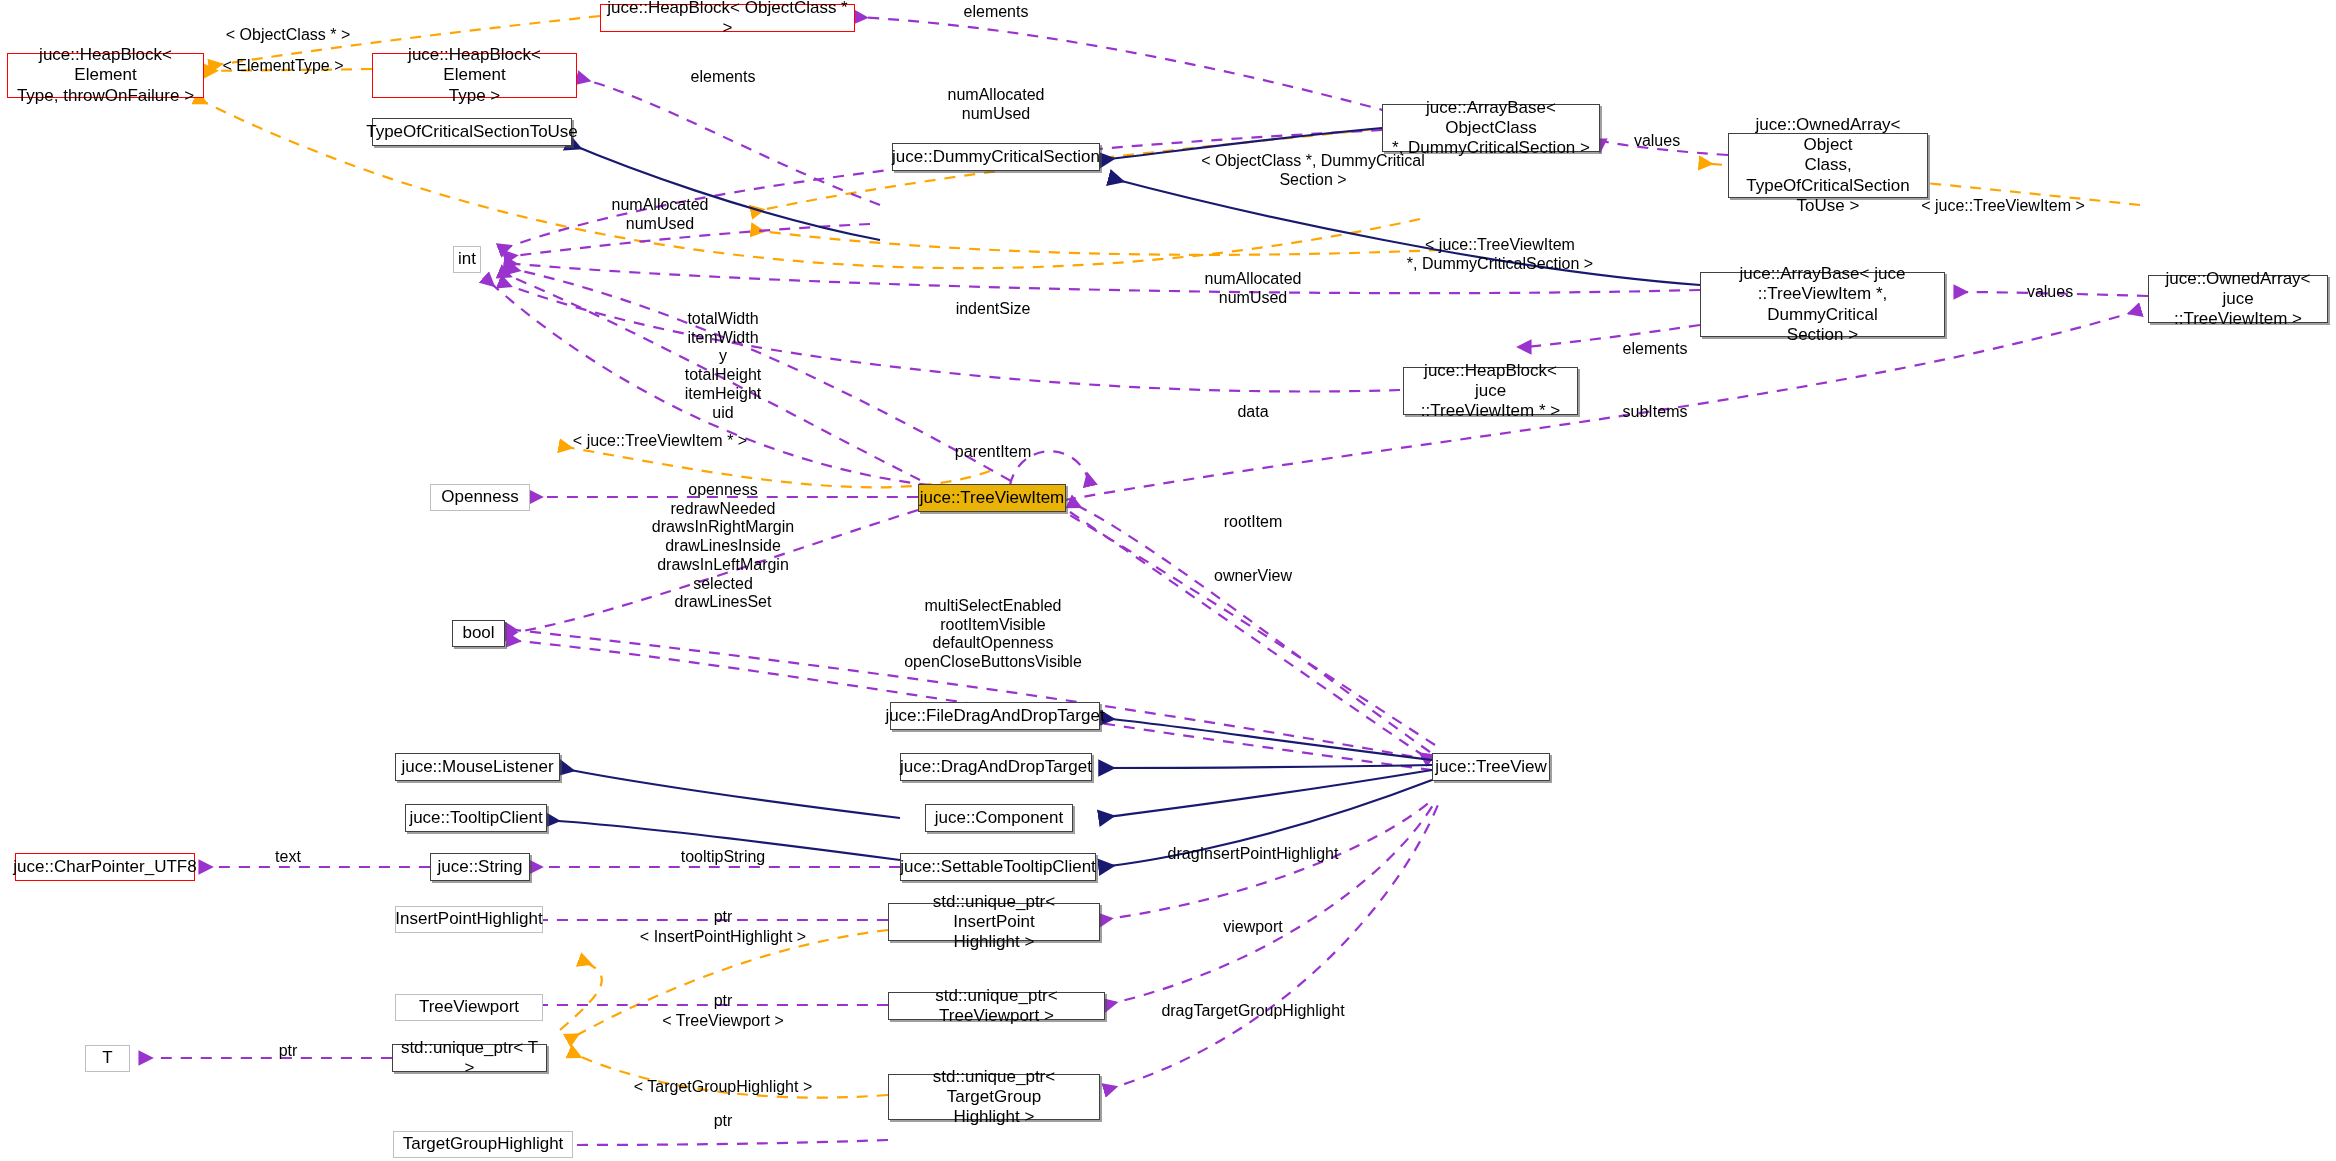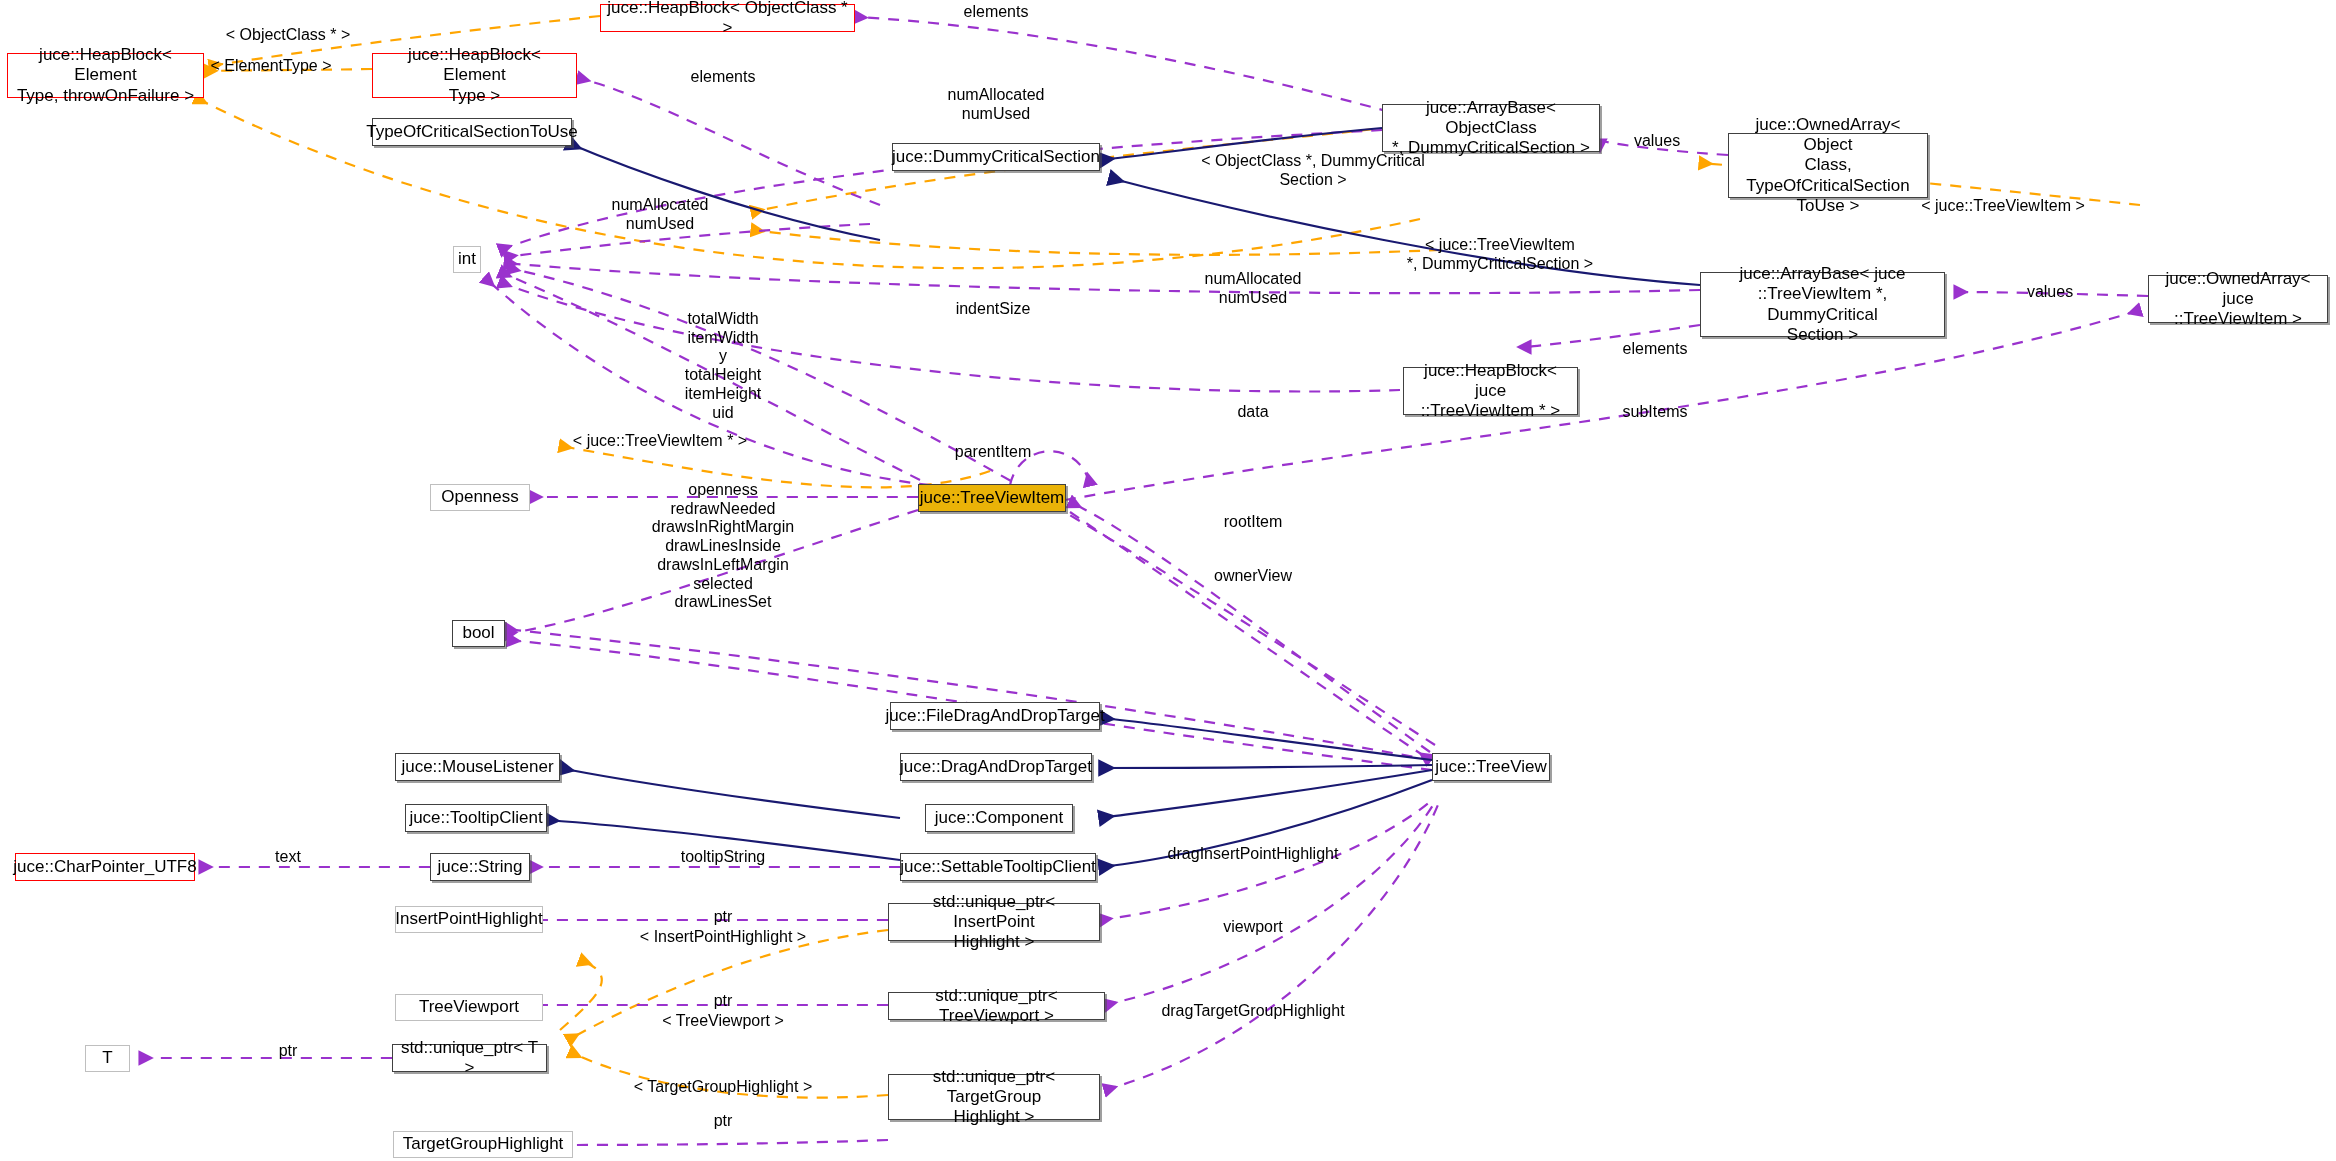--- a/index.html
+++ b/index.html
@@ -174,21 +174,21 @@
 Highlight &gt;</div>
   <div class="node n-plain" style="left:395px;  top:994px; width:148px; height:27px;">TreeViewport</div>
   <div class="node n-class" style="left:888px;  top:992px; width:217px; height:28px;">std::unique_ptr&lt; TreeViewport &gt;</div>
   <div class="node n-plain" style="left:85px;   top:1045px; width:45px; height:27px;">T</div>
   <div class="node n-class" style="left:392px;  top:1044px; width:155px; height:28px;">std::unique_ptr&lt; T &gt;</div>
   <div class="node n-class" style="left:888px;  top:1074px; width:212px; height:46px;">std::unique_ptr&lt; TargetGroup
 Highlight &gt;</div>
   <div class="node n-plain" style="left:393px;  top:1131px; width:180px; height:27px;">TargetGroupHighlight</div>
 
   <div class="elabel" style="left:288px;  top:26px;">&lt; ObjectClass * &gt;</div>
-  <div class="elabel" style="left:271px;  top:57px;">&lt; ElementType &gt;</div>
+  <div class="elabel" style="left:283px;  top:57px;">&lt; ElementType &gt;</div>
   <div class="elabel" style="left:996px;  top:3px;">elements</div>
   <div class="elabel" style="left:723px;  top:68px;">elements</div>
   <div class="elabel" style="left:996px;  top:86px;">numAllocated
 numUsed</div>
   <div class="elabel" style="left:660px;  top:196px;">numAllocated
 numUsed</div>
   <div class="elabel" style="left:1253px; top:270px;">numAllocated
 numUsed</div>
   <div class="elabel" style="left:1313px; top:152px;">&lt; ObjectClass *, DummyCritical
 Section &gt;</div>
@@ -211,20 +211,24 @@
   <div class="elabel" style="left:993px;  top:443px;">parentItem</div>
   <div class="elabel" style="left:723px;  top:481px;">openness
 redrawNeeded
 drawsInRightMargin
 drawLinesInside
 drawsInLeftMargin
 selected
 drawLinesSet</div>
   <div class="elabel" style="left:1253px; top:513px;">rootItem</div>
   <div class="elabel" style="left:1253px; top:567px;">ownerView</div>
+  <div class="elabel" style="left:993px;  top:597px;">multiSelectEnabled
+rootItemVisible
+defaultOpenness
+openCloseButtonsVisible</div>
   <div class="elabel" style="left:288px;  top:848px;">text</div>
   <div class="elabel" style="left:723px;  top:848px;">tooltipString</div>
   <div class="elabel" style="left:1253px; top:845px;">dragInsertPointHighlight</div>
   <div class="elabel" style="left:723px;  top:908px;">ptr</div>
   <div class="elabel" style="left:723px;  top:928px;">&lt; InsertPointHighlight &gt;</div>
   <div class="elabel" style="left:1253px; top:918px;">viewport</div>
   <div class="elabel" style="left:723px;  top:992px;">ptr</div>
   <div class="elabel" style="left:723px;  top:1012px;">&lt; TreeViewport &gt;</div>
   <div class="elabel" style="left:1253px; top:1002px;">dragTargetGroupHighlight</div>
   <div class="elabel" style="left:288px;  top:1042px;">ptr</div>

